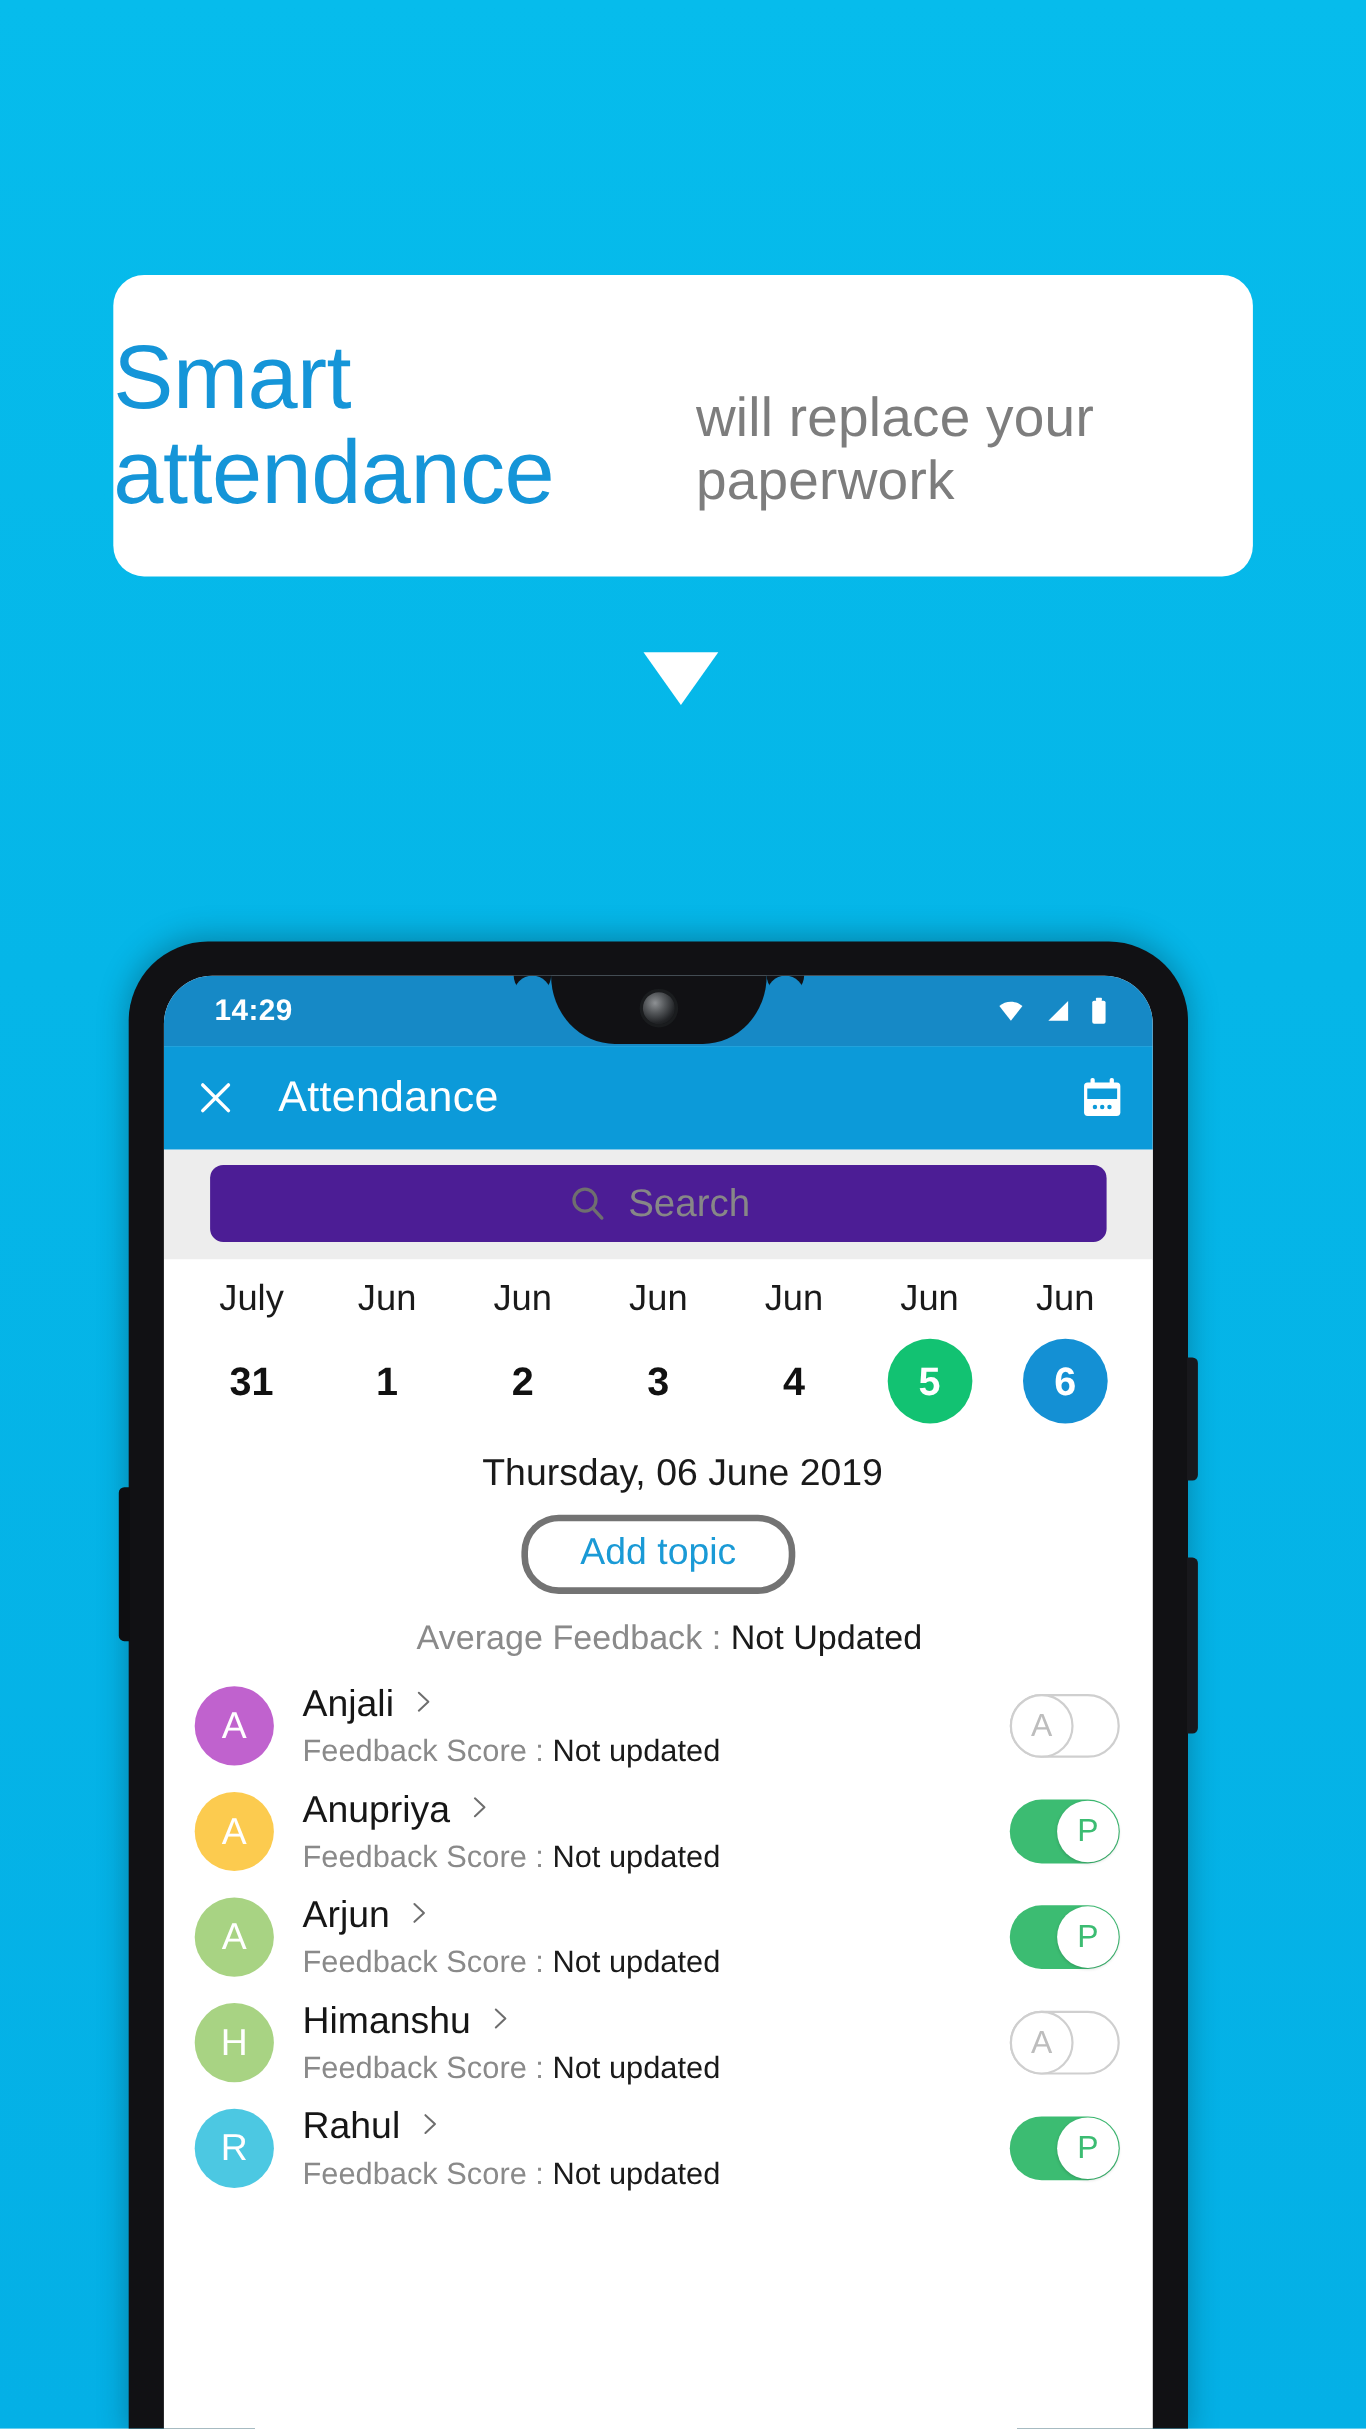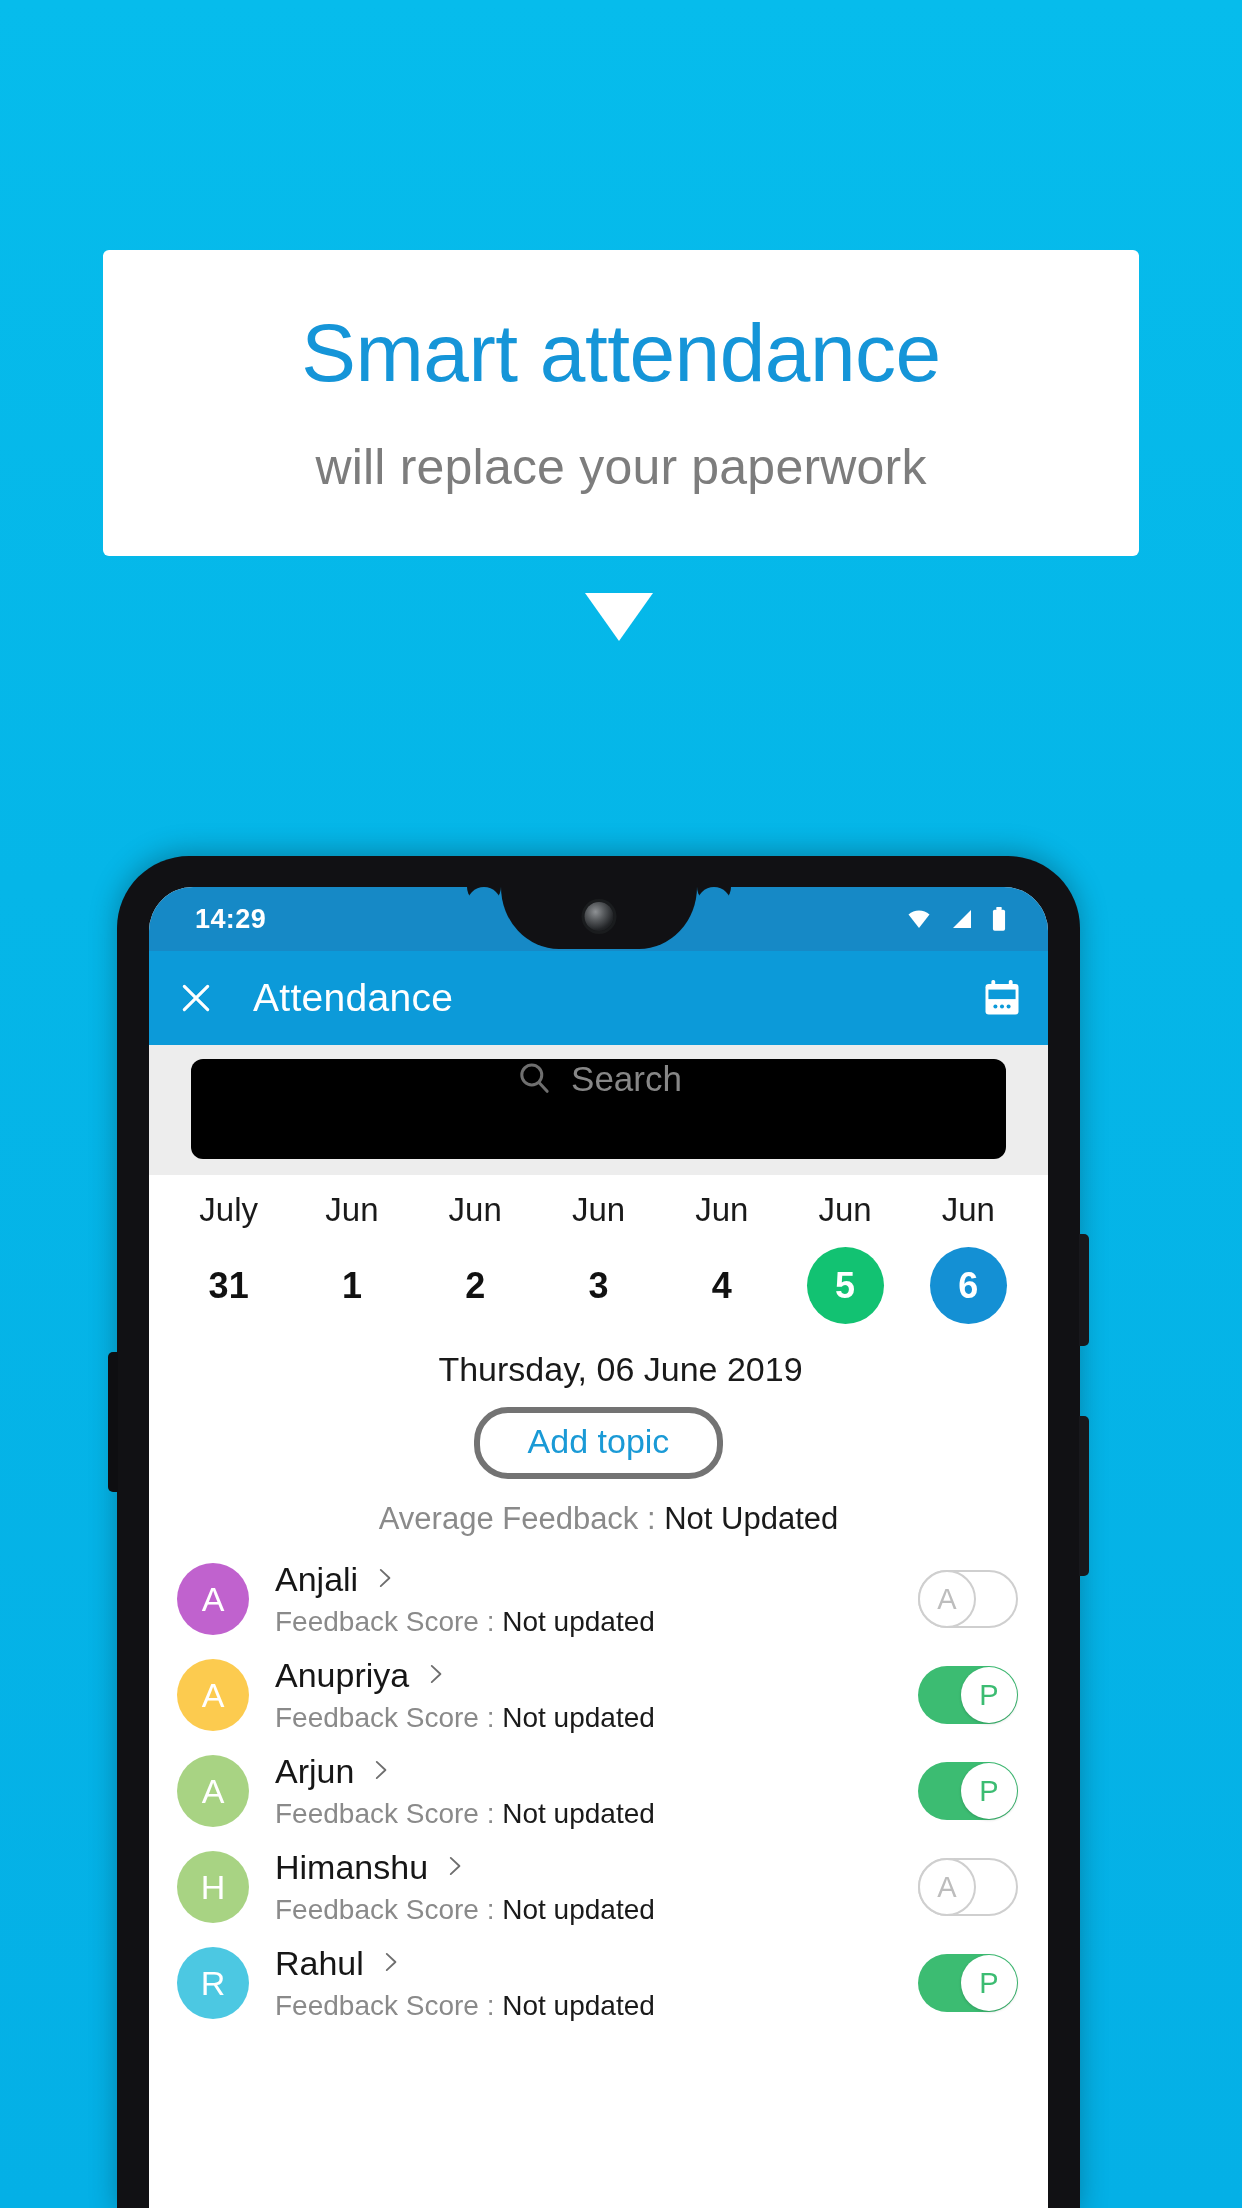--- a/index.html
+++ b/index.html
@@ -12,25 +12,25 @@
     position: relative;
     width: 1242px; height: 2208px;
     background: linear-gradient(180deg, #06BCEC 0%, #05B6E8 40%, #04B0E6 100%);
     overflow: hidden;
   }
 
   
   #bubble {
     position: absolute;
     left: 103px; top: 250px;
-    width: 1036px; height: 306px;
+    width: 1036px; height: 274px;
     background: #ffffff;
-    border-radius: 6px;
-    display: flex;
-    flex-direction: column;
+    border-radius: 28px;
+    display: flex;
+    flex-direction: row;
     align-items: center;
     justify-content: center;
   }
   #bubble-title {
     font-size: 82px;
     font-weight: 300;
     color: #1595D8;
     letter-spacing: -0.5px;
     line-height: 1.05;
   }
@@ -155,24 +155,25 @@
     width: 92px; height: 94px;
     display: flex; align-items: center; justify-content: center;
   }
 
   
   #search-wrap {
     background: #EDEDED;
     padding: 14px 42px 16px 42px;
   }
   #search-box {
-    height: 100px;
-    background: #000000;
+    height: 70px;
+    background: #4c1d95;
     border-radius: 12px;
     display: flex;
+    align-items: center;
     justify-content: center;
     gap: 18px;
   }
   #search-placeholder {
     font-size: 35px;
     color: #878787;
     font-weight: 400;
   }
 
   

